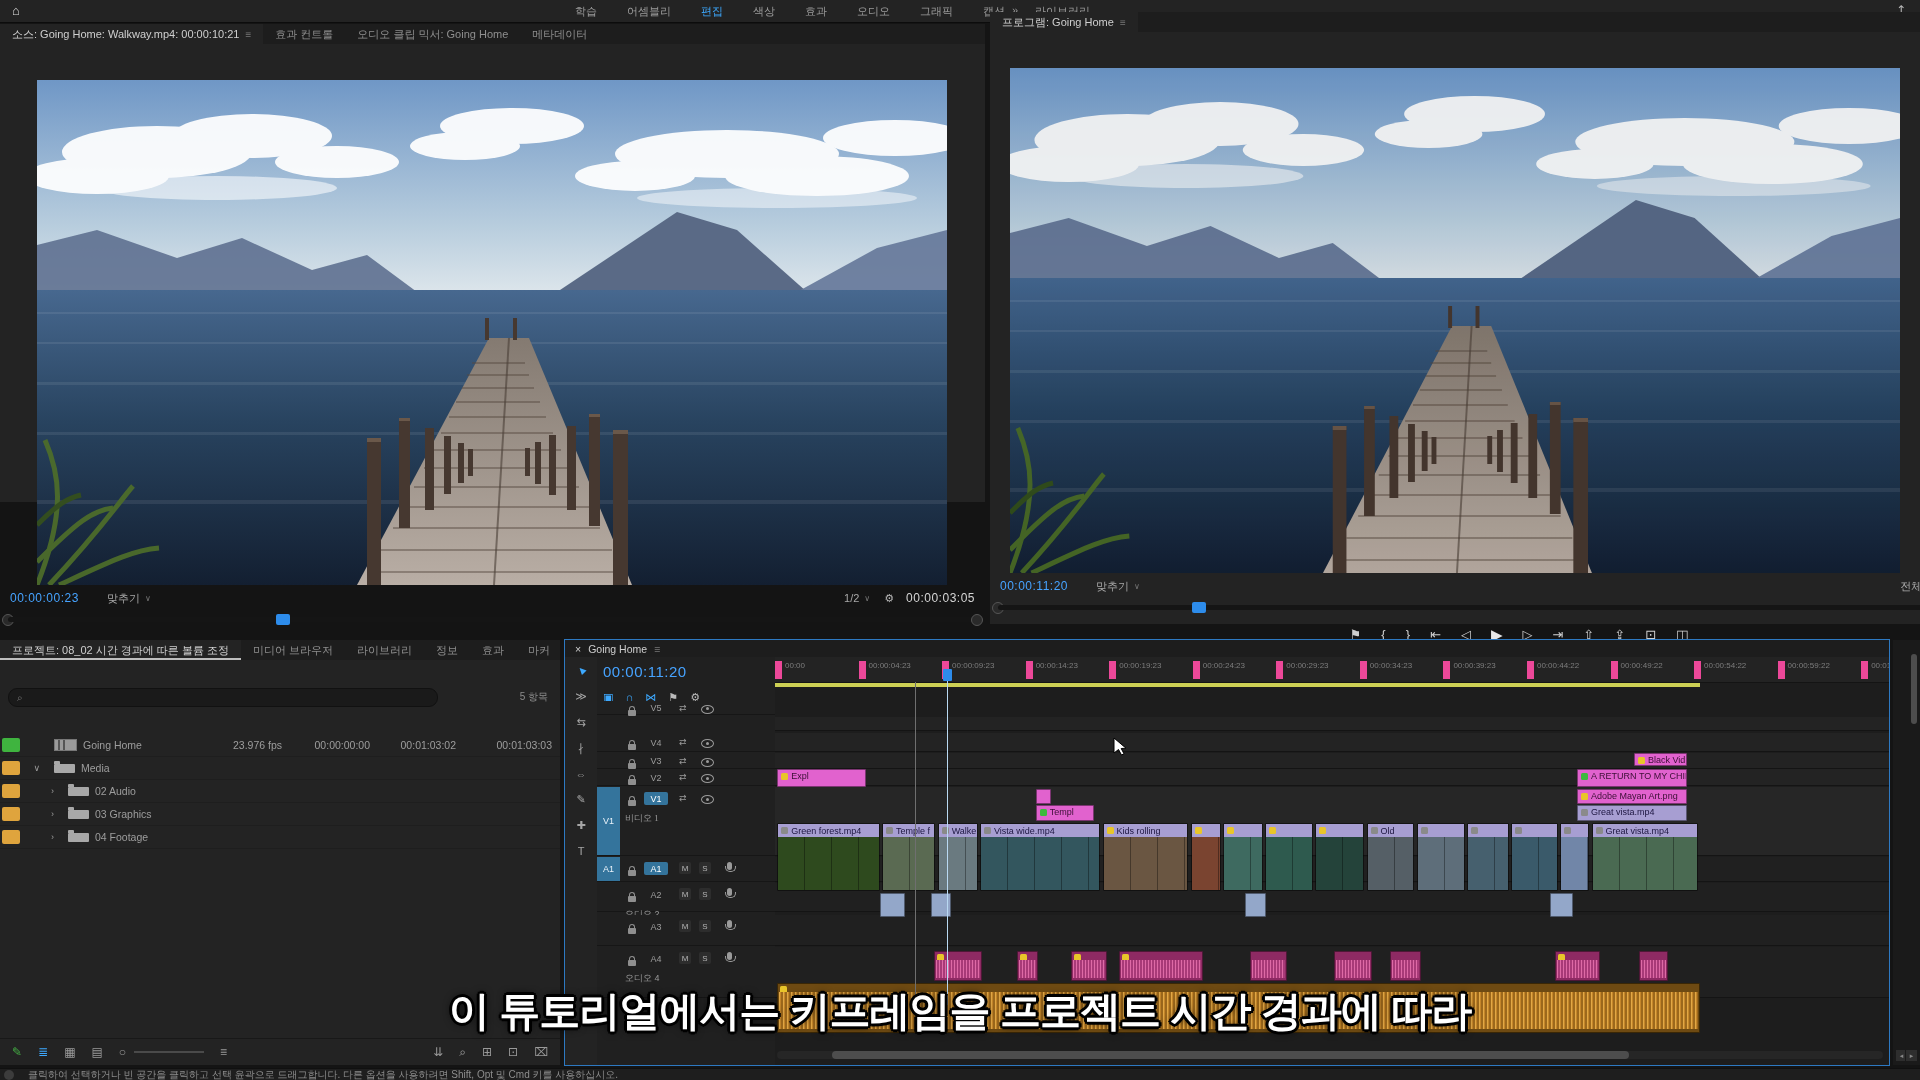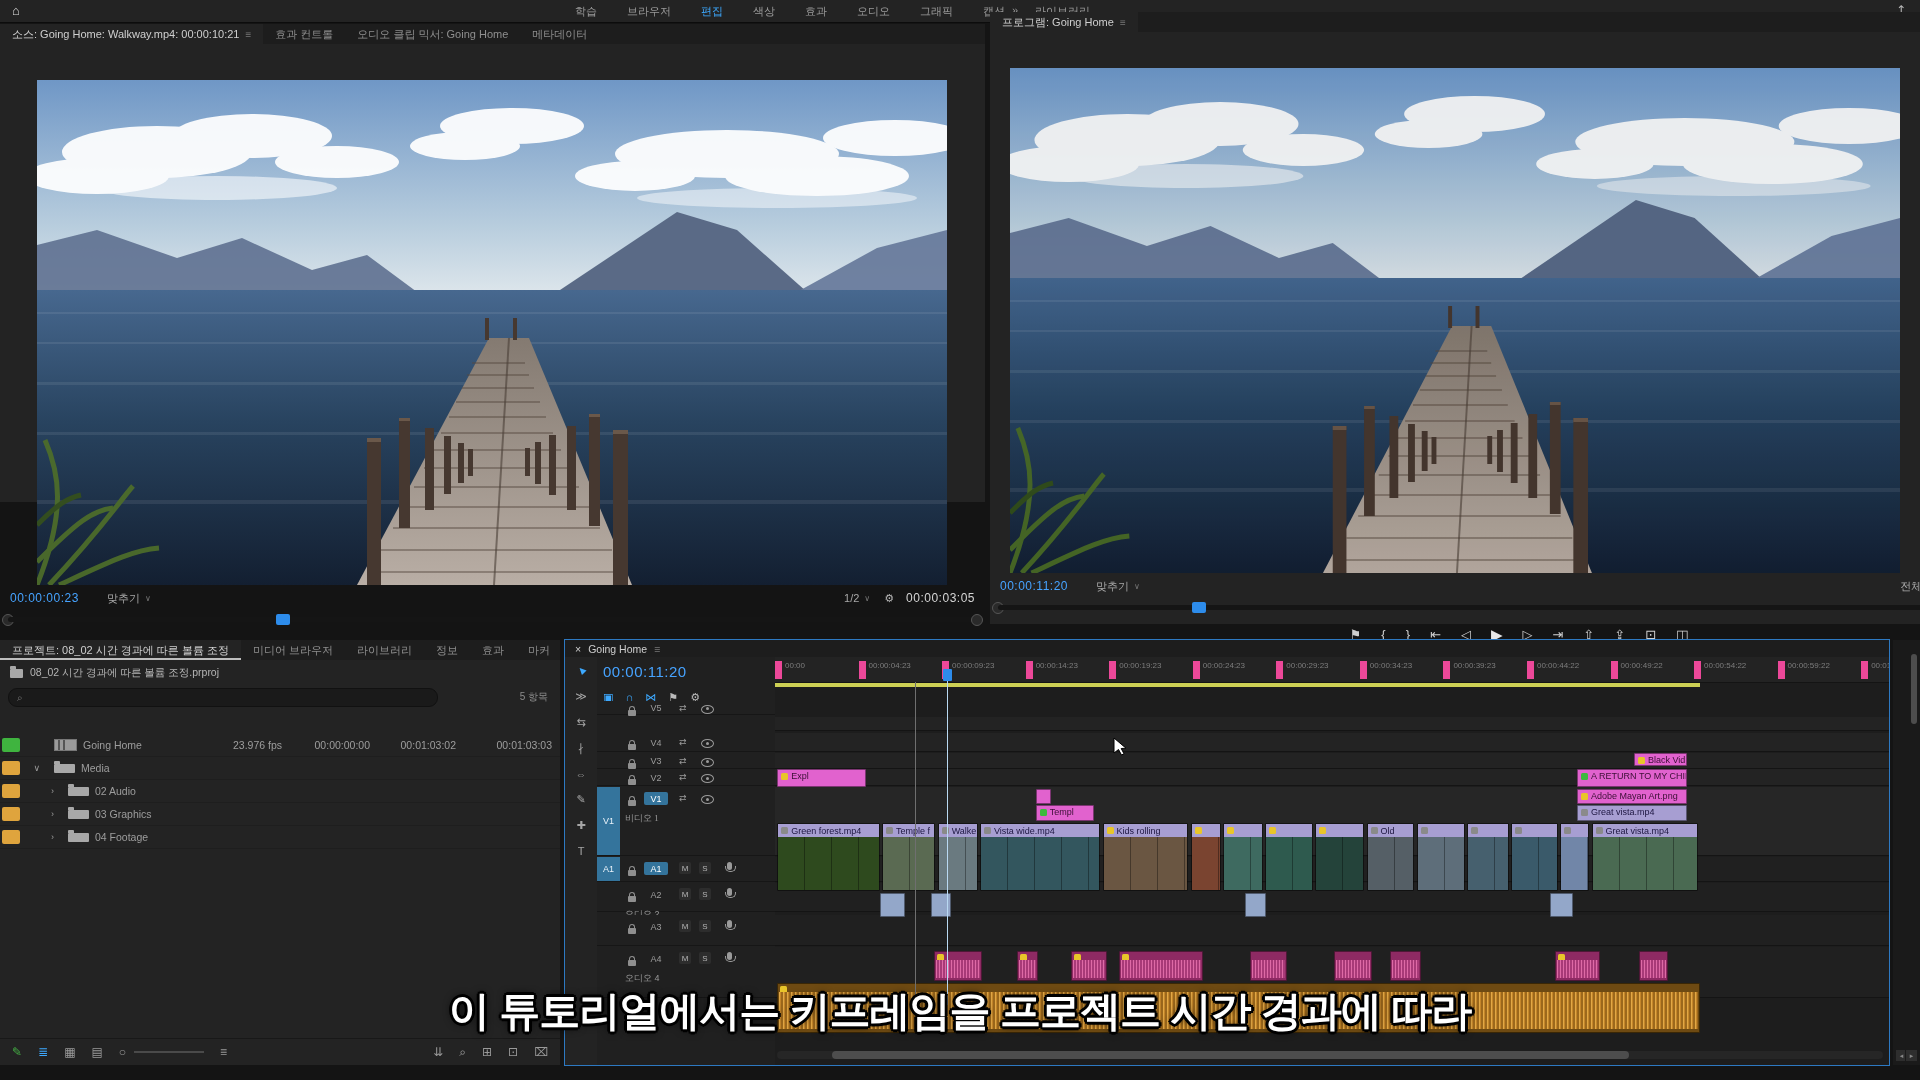--- a/index.html
+++ b/index.html
@@ -215,21 +215,21 @@
           <path d="M0,445 C20,425 30,418 44,415" stroke="#35501c"></path>
         </g>
       </symbol>
     </defs>
   </svg>
 
   <header id="topbar">
     <span id="home">⌂</span>
     <nav id="ws-tabs">
         <span class="ws-tab">학습</span>
-        <span class="ws-tab">브라우저</span>
+        <span class="ws-tab">어셈블리</span>
         <span class="ws-tab active">편집</span>
         <span class="ws-tab">색상</span>
         <span class="ws-tab">효과</span>
         <span class="ws-tab">오디오</span>
         <span class="ws-tab">그래픽</span>
         <span class="ws-tab">캡션</span>
         <span class="ws-tab">라이브러리</span>
       </nav>
     <span id="ws-overflow">»</span>
     <span id="export-top">↥</span>
@@ -343,24 +343,20 @@
     <div class="tabbar" id="prj-tabs">
         <span class="tab active">프로젝트: 08_02 시간 경과에 따른 볼륨 조정</span>
         <span class="tab">미디어 브라우저</span>
         <span class="tab">라이브러리</span>
         <span class="tab">정보</span>
         <span class="tab">효과</span>
         <span class="tab">마커</span>
         <span class="tab">작업 내역</span>
         <span class="tab">»</span>
       </div>
-    <div id="prj-crumb">
-      <span class="ic-folder"></span>
-      <span>08_02 시간 경과에 따른 볼륨 조정.prproj</span>
-    </div>
     <div id="prj-search">
       <span>⌕</span>
     </div>
     <span id="prj-count">5 항목</span>
     <div id="prj-rows">
         <div class="prj-row prj-grid">
           <span class="lbl-chip" style="background: rgb(63, 180, 63);"></span>
           <span class="cell-name" style="padding-left: 14px;">
             <span class="chev"></span>
             <span class="ic-seq"></span>
@@ -751,17 +747,21 @@
   </section>
 
   <div id="tl-vstrip">
     <span class="vthumb"></span>
     <span class="corner-btn" style="left:2px;bottom:3px">◂</span>
     <span class="corner-btn" style="right:2px;bottom:3px">▸</span>
   </div>
 
   <div id="subtitle">이 튜토리얼에서는 키프레임을 프로젝트 시간 경과에 따라</div>
 
+  <div id="statusbar">
+    <span class="sicon"></span>
+    <span>클릭하여 선택하거나 빈 공간을 클릭하고 선택 윤곽으로 드래그합니다. 다른 옵션을 사용하려면 Shift, Opt 및 Cmd 키를 사용하십시오.</span>
+  </div>
 
   <svg id="cursor" width="16" height="20">
     <polygon points="1,1 1,16 5.5,12.5 8.5,18 11,16.8 8.2,11.5 13,11.2" fill="#ffffff" stroke="#000" stroke-width="1"></polygon>
   </svg>
 </div>
 
 </body></html>

